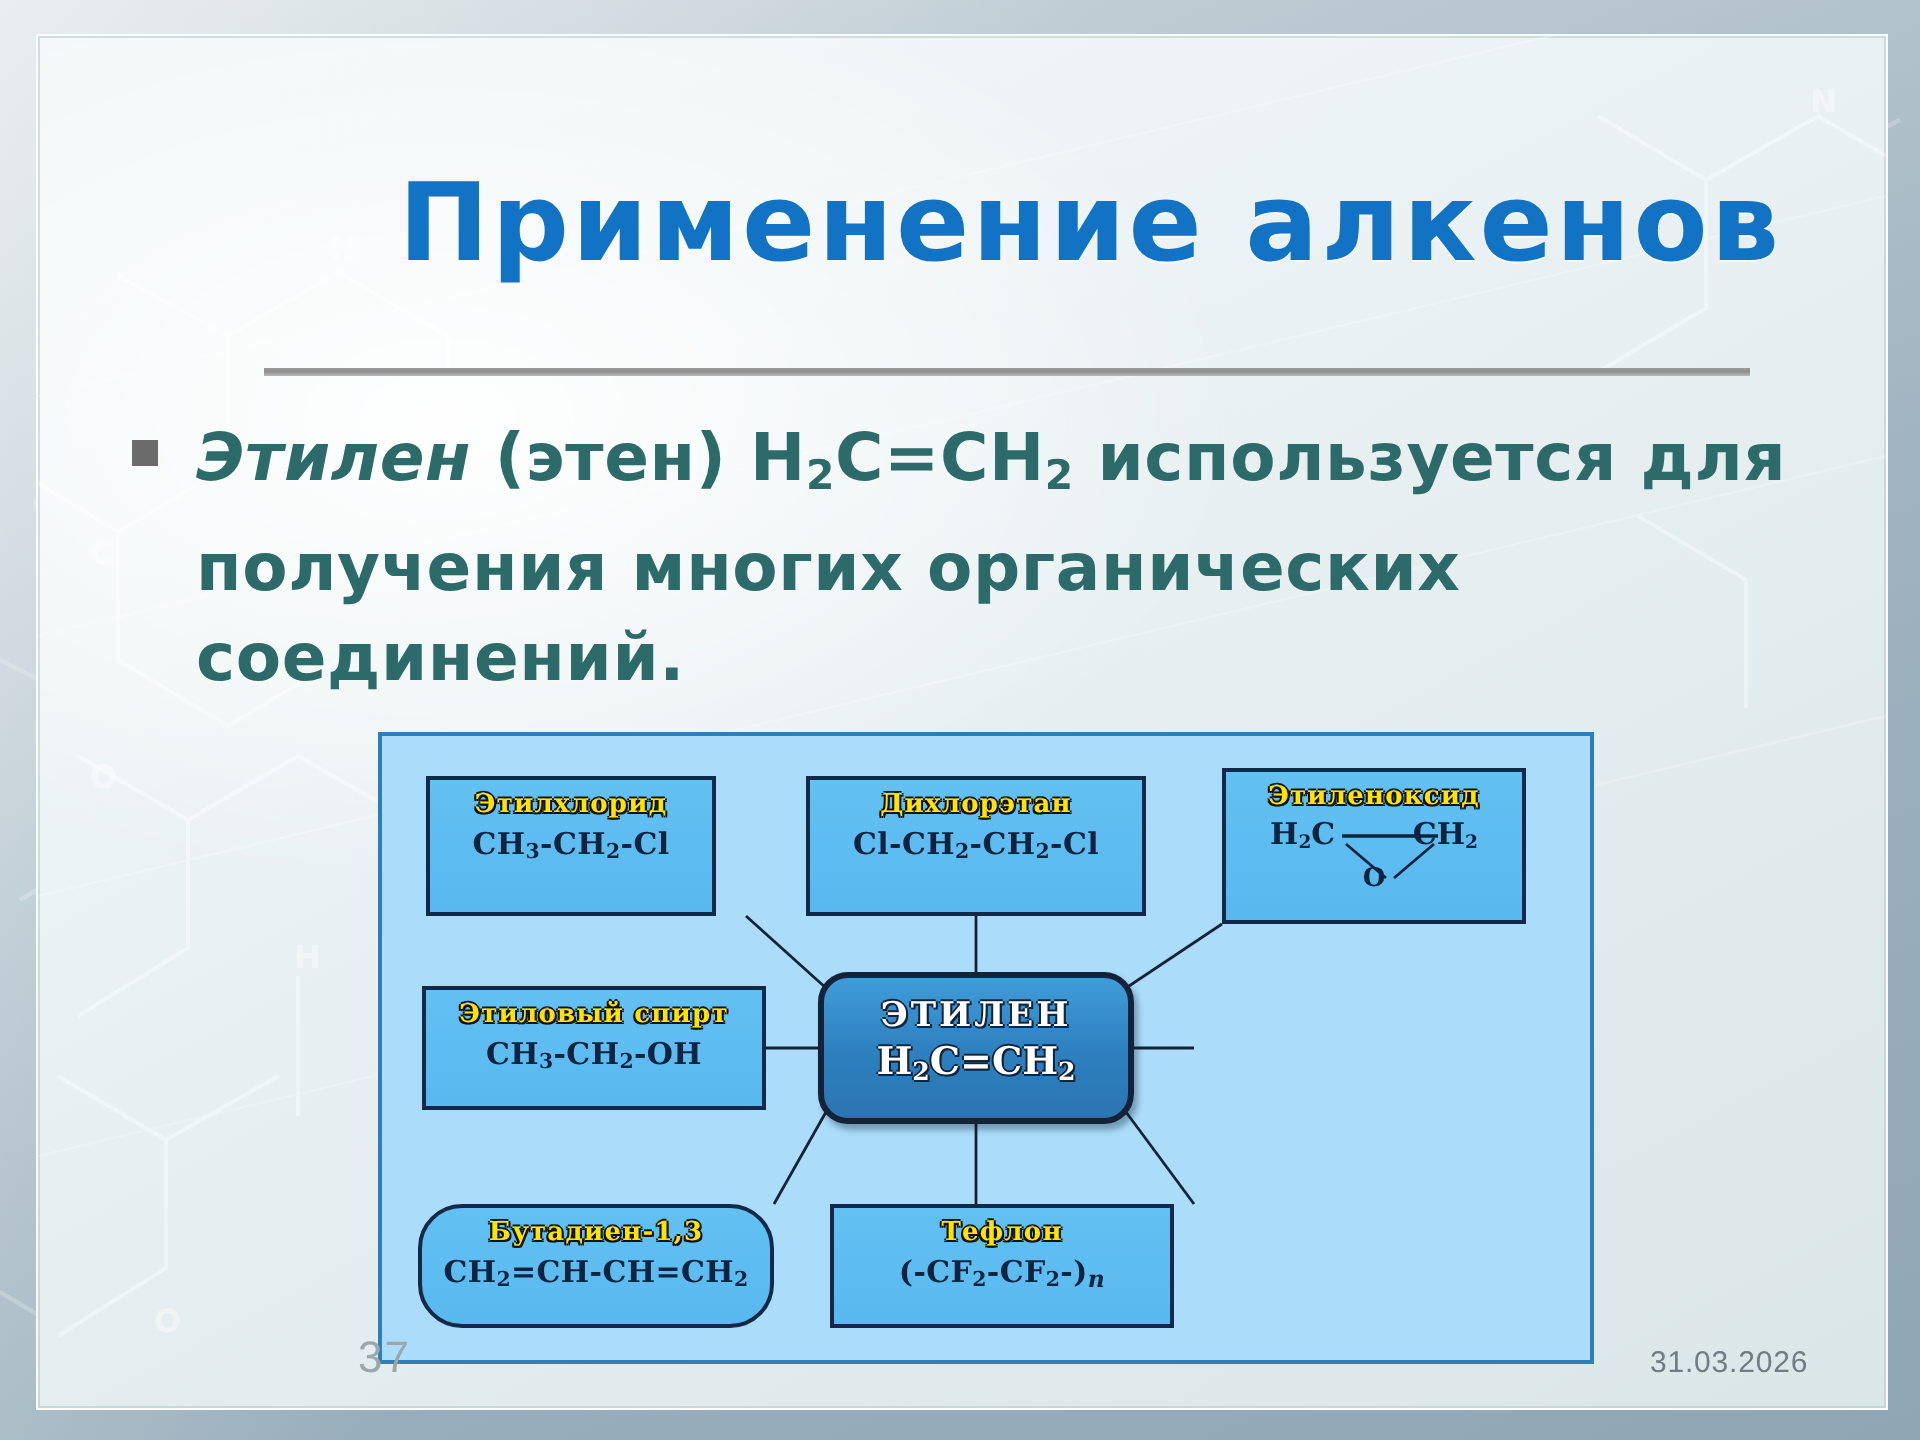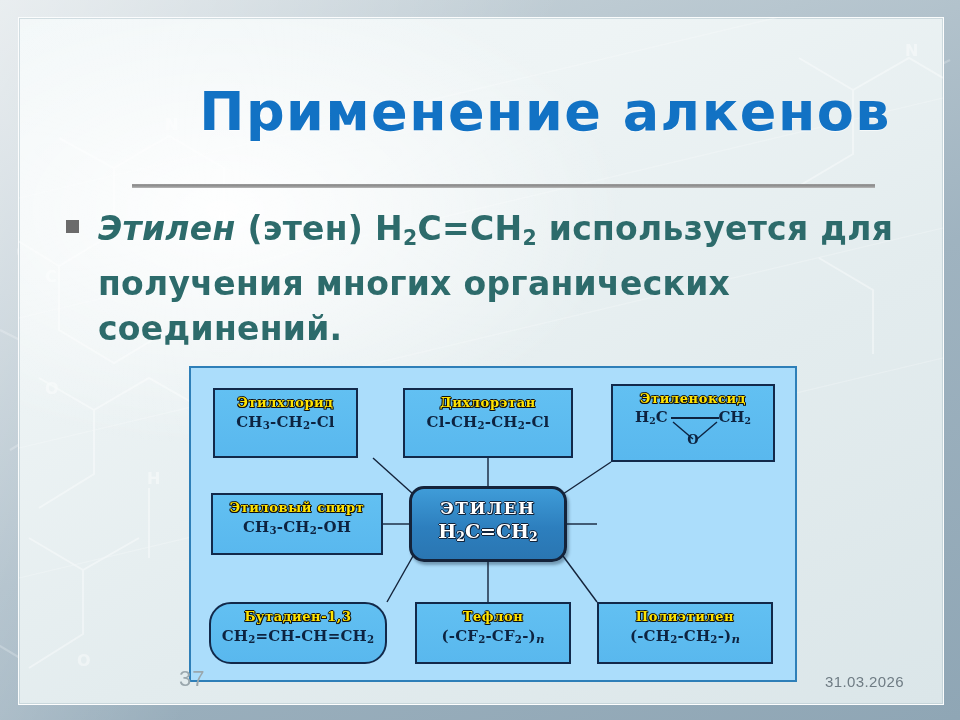--- a/index.html
+++ b/index.html
@@ -88,25 +88,25 @@
   .node .fm{
     font-family:"DejaVu Serif",serif;
     font-weight:700;font-size:15px;color:#0d2340;
     letter-spacing:.2px;margin-top:3px;
   }
   .node .fm sub{font-size:.68em;}
   .node .fm .ital{font-style:italic;font-size:.78em;vertical-align:-.2em;}
 
   #n-ethylchloride{left:22px;  top:20px;  width:145px;height:70px;}
   #n-dichloroethane{left:212px;top:20px;  width:170px;height:70px;}
-  #n-ethyleneoxide{left:420px; top:16px;  width:164px;height:78px;}
+  #n-ethyleneoxide{left:420px; top:16px;  width:152px;height:78px;}
   #n-ethanol{left:20px;        top:125px; width:172px;height:62px;}
   #n-ethyleneglycol{left:406px;top:125px; width:184px;height:62px;}
   #n-butadiene{left:18px;      top:234px; width:178px;height:62px;border-radius:22px;}
-  #n-teflon{left:224px;        top:234px; width:156px;height:62px;}
+  #n-teflon{left:224px;        top:234px; width:172px;height:62px;}
   #n-polyethylene{left:406px;  top:234px; width:176px;height:62px;}
 
   
   .epox{position:relative;height:42px;margin-top:2px;}
   .epox .lbl{
     position:absolute;font-family:"DejaVu Serif",serif;font-weight:700;
     font-size:15px;color:#0d2340;
   }
   .epox .h2c{left:22px;top:0;}
   .epox .ch2{right:22px;top:0;}
@@ -262,24 +262,20 @@
       <div class="node" id="n-butadiene">
         <div class="nm">Бутадиен-1,3</div>
         <div class="fm">CH<sub>2</sub>=CH‑CH=CH<sub>2</sub></div>
       </div>
 
       <div class="node" id="n-teflon">
         <div class="nm">Тефлон</div>
         <div class="fm">(‑CF<sub>2</sub>‑CF<sub>2</sub>‑)<span class="ital">n</span></div>
       </div>
 
-      <div class="node" id="n-polyethylene">
-        <div class="nm">Полиэтилен</div>
-        <div class="fm">(‑CH<sub>2</sub>‑CH<sub>2</sub>‑)<span class="ital">n</span></div>
-      </div>
 
       <div id="n-center">
         <div class="cn">ЭТИЛЕН</div>
         <div class="cf"><span>H</span><sub>2</sub><span>C=CH</span><sub>2</sub></div>
       </div>
 
     </div>
 
     <div id="page-number">37</div>
     <div id="date-stamp">31.03.2026</div>

